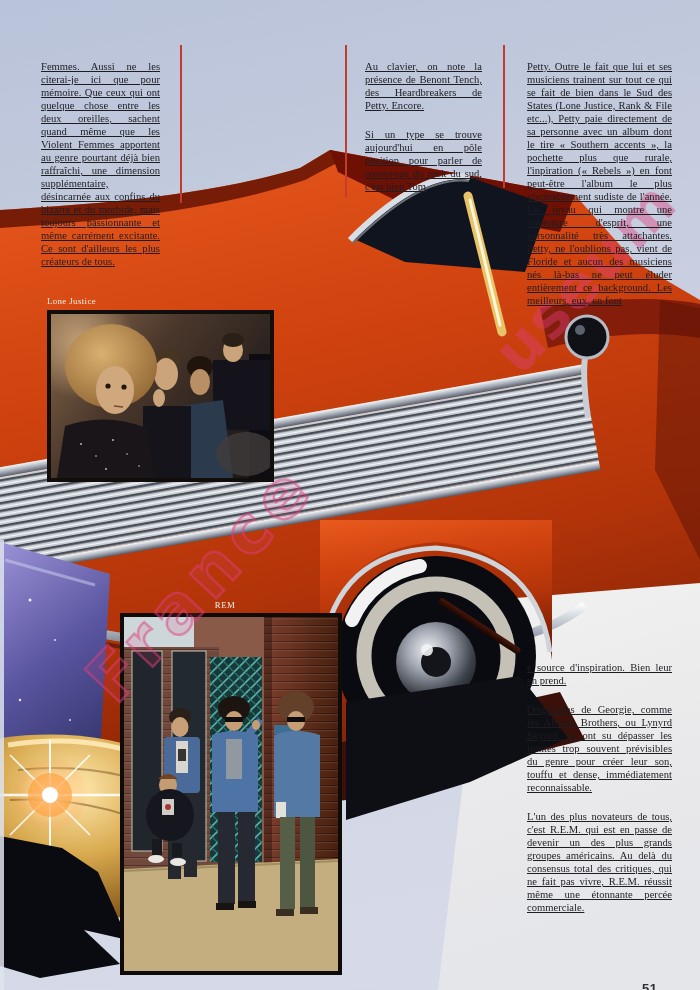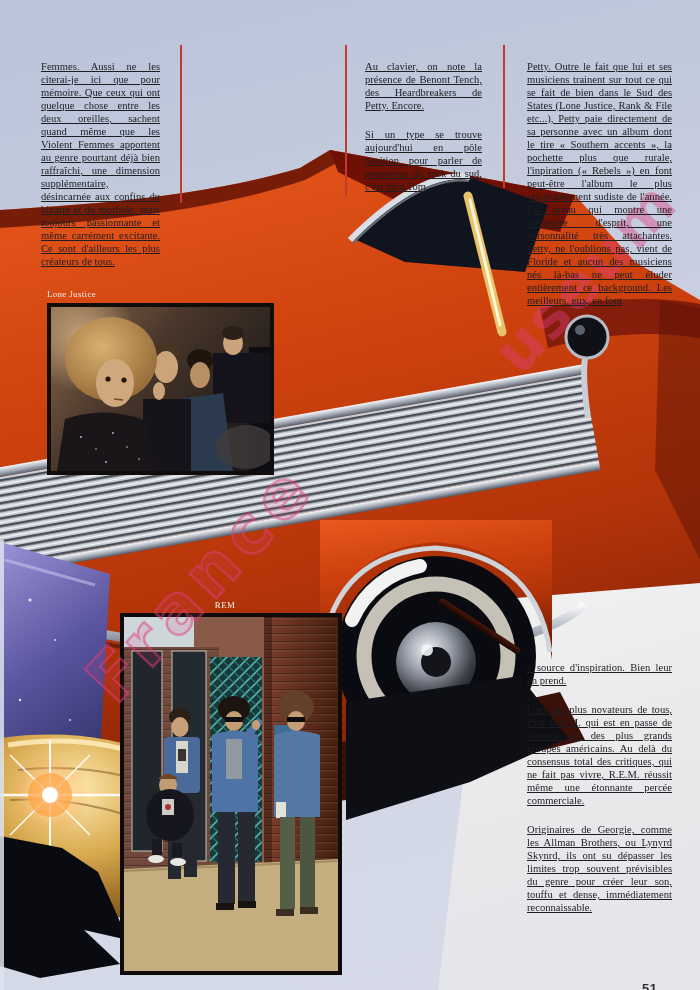--- a/index.html
+++ b/index.html
@@ -5,21 +5,21 @@
   html,body{margin:0;padding:0;}
   .page{
     position:relative; width:700px; height:990px; overflow:hidden;
     background:linear-gradient(168deg,#b9c3d9 0%,#c6cdde 30%,#cfd4e4 55%,#d7dbe9 100%);
     font-family:"Liberation Serif", serif;
   }
   .car{position:absolute; left:0; top:0; z-index:1;}
   .photo{position:absolute; z-index:2;}
   .plabel{display:block; font:8.8px/11px "Liberation Serif", serif; color:#f3f1ea; letter-spacing:.4px;}
   .pframe{box-sizing:border-box; background:#221c1a;}
-  .lj{left:23px; top:289px; width:235px;padding-left:24px;}
+  .lj{left:23px; top:296px; width:235px;padding-left:24px;}
   .lj .pframe{margin-top:3px; border:4px solid #100d0a; width:227px; height:172px;}
   .rem{left:120px; top:600px; width:226px;}
   .rem .plabel{text-align:center; padding-right:16px;}
   .rem .pframe{margin-top:2px; border:4px solid #0e0b09; width:222px; height:362px;}
   .pframe svg{display:block;}
   .wm{position:absolute; z-index:3; font-family:"DejaVu Sans",sans-serif; font-weight:bold; white-space:nowrap; pointer-events:none;}
   .wm1{left:52px; top:544px; font-size:66px; letter-spacing:8px; transform:rotate(-47deg);
        color:rgba(224,62,126,.14); -webkit-text-stroke:2.5px rgba(224,62,126,.5);}
   .wm2{left:468px; top:242px; font-size:60px; letter-spacing:2px; transform:rotate(-47deg);
        color:rgba(224,62,126,.42);}
@@ -320,21 +320,21 @@
   <div class="col c3">
     <p>Au clavier, on note la présence de Benont Tench, des Heardbreakers de Petty. Encore.</p>
     <p>Si un type se trouve aujourd'hui en pôle position pour parler de renouveau du rock du sud, c'est bien Tom</p>
   </div>
   <div class="rule r3"></div>
   <div class="col c4t">
     <p>Petty. Outre le fait que lui et ses musiciens trainent sur tout ce qui se fait de bien dans le Sud des States (Lone Justice, Rank &amp; File etc...), Petty paie directement de sa personne avec un album dont le tire « Southern accents », la pochette plus que rurale, l'inpiration (« Rebels ») en font peut-être l'album le plus viscérablement sudiste de l'année. Un joyau qui montre une ouverture d'esprit, une personnalité très attachantes. Petty, ne l'oublions pas, vient de Floride et aucun des musiciens nés là-bas ne peut éluder entièrement ce background. Les meilleurs, eux, en font</p>
   </div>
   <div class="col c4b">
     <p>e source d'inspiration. Bien leur en prend.</p>
+    <p>Originaires de Georgie, comme les Allman Brothers, ou Lynyrd Skynrd, ils ont su dépasser les limites trop souvent prévisibles du genre pour créer leur son, touffu et dense, immédiatement reconnaissable.</p>
     <p>L'un des plus novateurs de tous, c'est R.E.M. qui est en passe de devenir un des plus grands groupes américains. Au delà du consensus total des critiques, qui ne fait pas vivre, R.E.M. réussit même une étonnante percée commerciale.</p>
-    <p>Originaires de Georgie, comme les Allman Brothers, ou Lynyrd Skynrd, ils ont su dépasser les limites trop souvent prévisibles du genre pour créer leur son, touffu et dense, immédiatement reconnaissable.</p>
   </div>
 
   <div class="rod"></div>
 
   <div class="pagenum">51</div>
 
 </main>
 
 </body></html>

